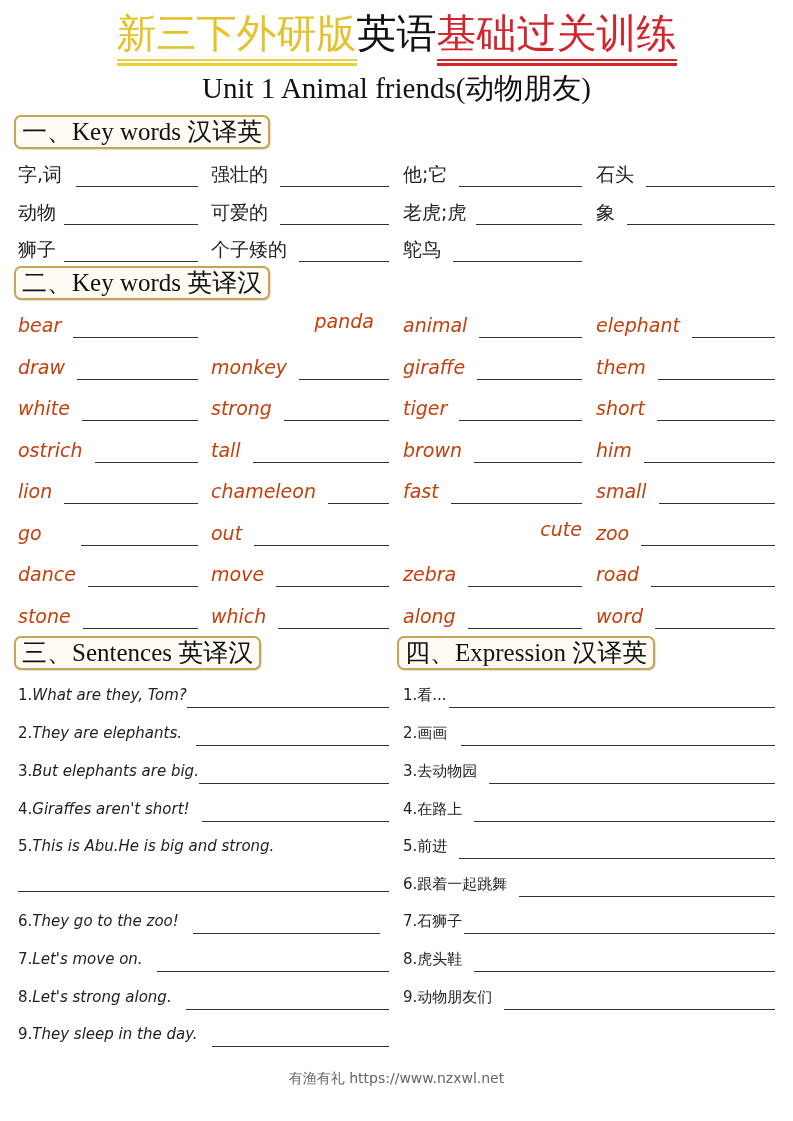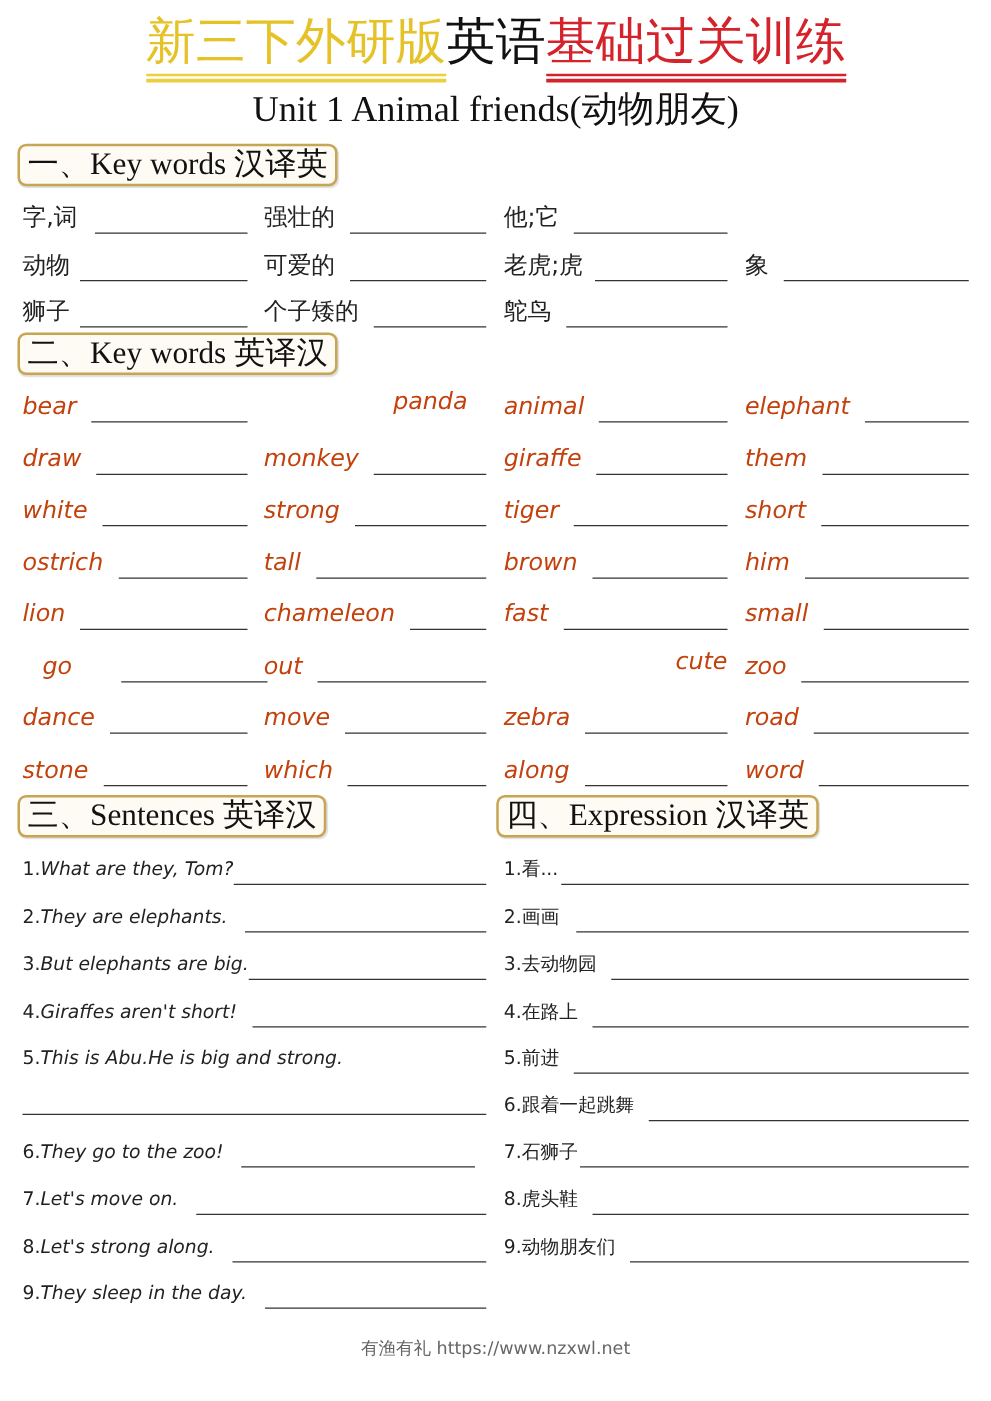--- a/index.html
+++ b/index.html
@@ -40,20 +40,24 @@
       <span class="blank" style="margin-left:14px"></span>
     </div>
   <div class="cell" style="left:211px;width:178px;">
       <span class="label-cn">强壮的</span>
       <span class="blank" style="margin-left:12px"></span>
     </div>
   <div class="cell" style="left:403px;width:179px;">
       <span class="label-cn">他;它</span>
       <span class="blank" style="margin-left:12px"></span>
     </div>
+  <div class="cell" style="left:596px;width:179px;">
+      <span class="label-cn">石头</span>
+      <span class="blank" style="margin-left:12px"></span>
+    </div>
 </div>
 <div class="row" style="top:195px;">
   <div class="cell" style="left:18px;width:180px;">
       <span class="label-cn">动物</span>
       <span class="blank"></span>
     </div>
   <div class="cell" style="left:211px;width:178px;">
       <span class="label-cn">可爱的</span>
       <span class="blank" style="margin-left:12px"></span>
     </div>
@@ -168,21 +172,21 @@
       <div class="cell" style="left: 403px; width: 179px;">
         <span class="label-en">fast</span>
         <span class="blank" style="margin-left: 12px;"></span>
       </div>
       <div class="cell" style="left: 596px; width: 179px;">
         <span class="label-en">small</span>
         <span class="blank" style="margin-left: 12px;"></span>
       </div>
     </div>
     <div class="row" style="top: 516px;">
-      <div class="cell" style="left: 34px; width: 180px; gap: 27px;">
+      <div class="cell" style="left: 18px; width: 180px; gap: 27px;">
         <span class="label-en">go</span>
         <span class="blank" style="margin-left: 12px;"></span>
       </div>
       <div class="cell" style="left: 211px; width: 178px;">
         <span class="label-en">out</span>
         <span class="blank" style="margin-left: 12px;"></span>
       </div>
       <div class="cell" style="left: 403px; width: 179px; flex-direction: column;">
         <span class="label-en">cute</span>
         <span class="blank" style="margin-left: 12px;"></span>

